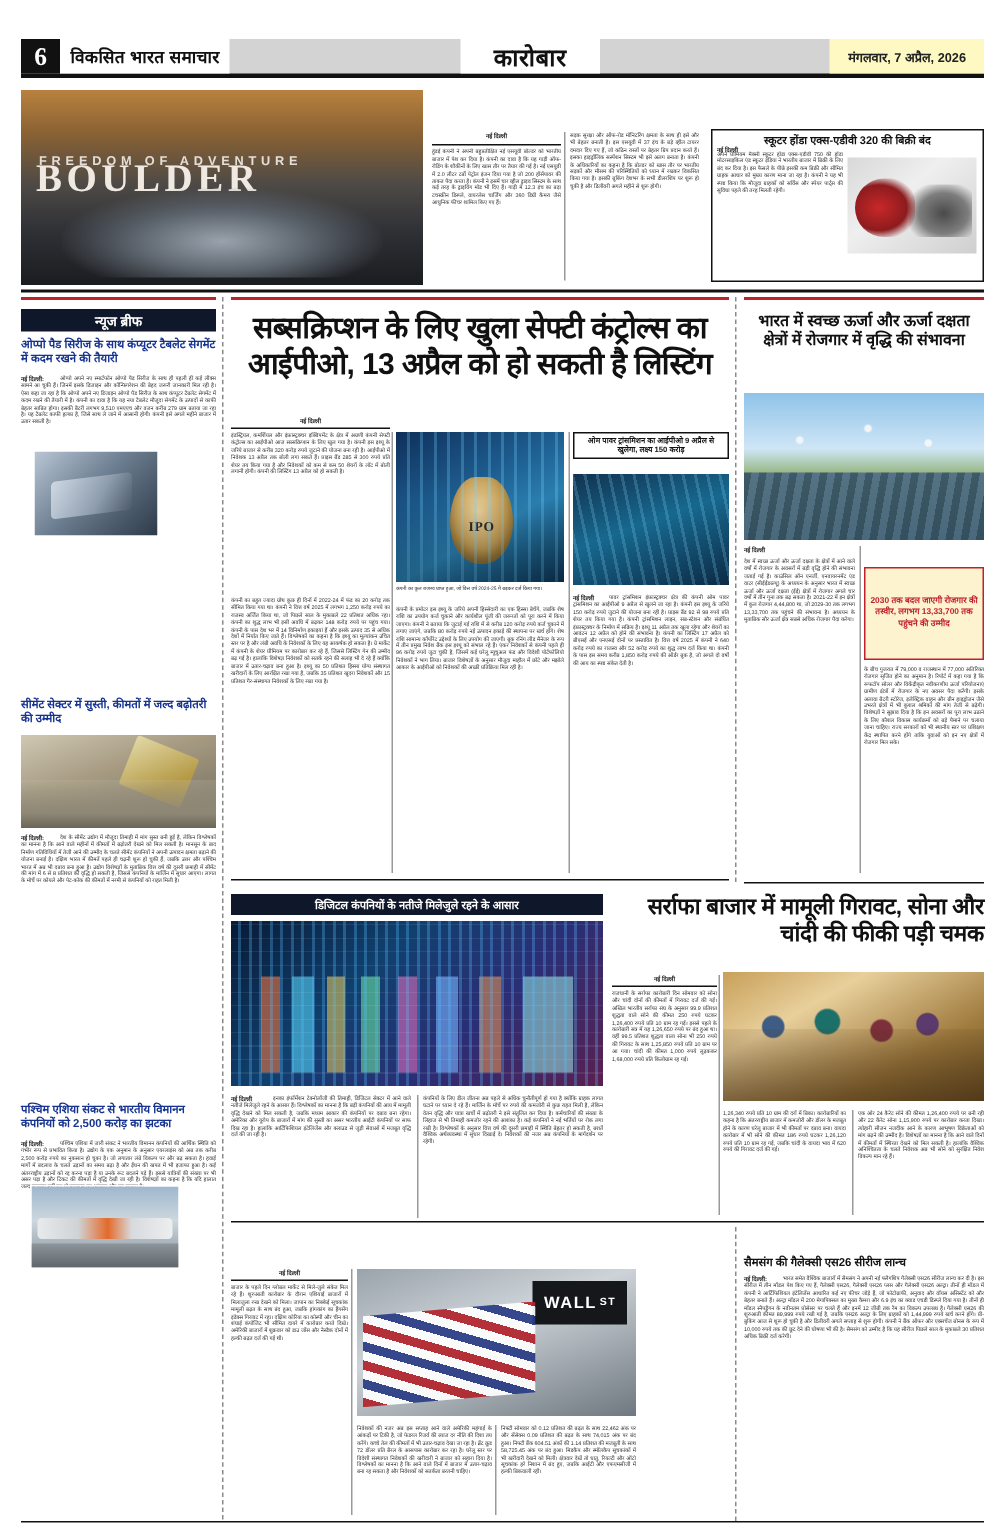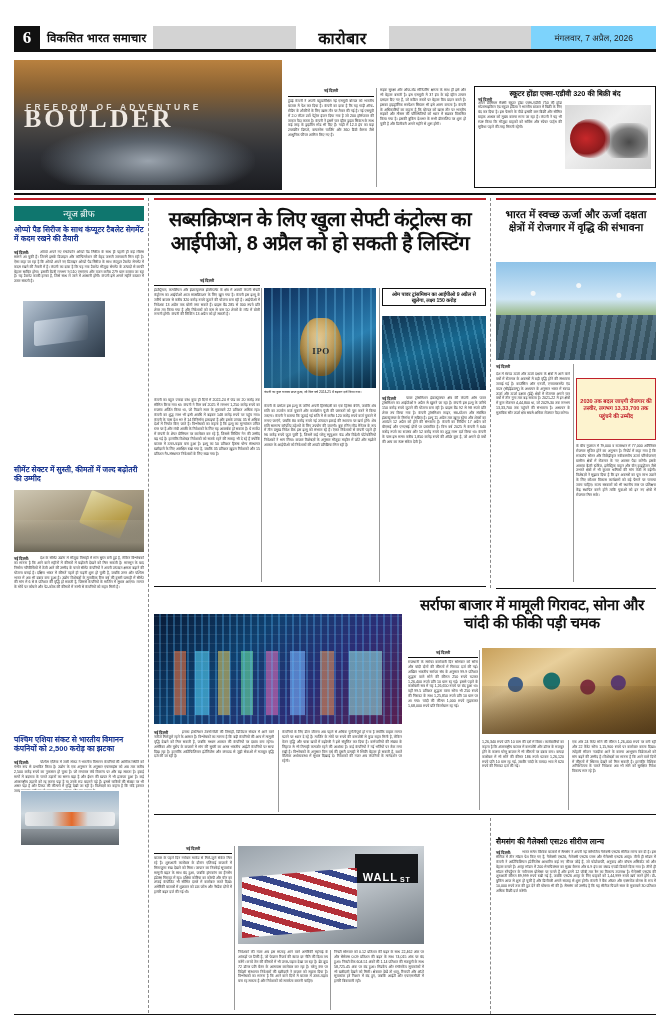--- a/index.html
+++ b/index.html
@@ -27,22 +27,22 @@
     background: #fff; padding: 0 7px; display: flex; align-items: center;
     font-size: 11.5px; font-weight: bold; color: #111; letter-spacing: .2px;
   }
   .mast-spacer { flex: 1; }
   .sectionbox {
     background:#fff; padding: 0 22px; display:flex; align-items:center;
     font-size: 16px; font-weight: bold; color:#111;
     font-family: "Liberation Serif", serif; letter-spacing: .4px;
   }
   .datebox {
-    background:#7dd3fc; padding: 0 23px; display:flex; align-items:center;
-    font-size: 8.5px; color:#222; font-weight: normal;
+    background:#fef9c3; padding: 0 12px; display:flex; align-items:center;
+    font-size: 8.5px; color:#222; font-weight: bold;
   }
 
   
   .hl { font-weight: bold; color:#111; line-height: 1.18; }
   .body-txt {
     font-size: 3.6px; line-height: 1.36; color: #2a2a2a; text-align: justify;
     overflow: hidden; word-break: break-word;
   }
   .rule { background:#111; }
   .redrule { background:#c0202a; }
@@ -188,28 +188,28 @@
   .wall-photo::after{
     content:""; position:absolute; left:2%; bottom:6%; width:62%; height:72%;
     background:
       repeating-linear-gradient(16deg,
         #b3232c 0 6px, #ffffff 6px 12px, #2a3b85 12px 18px, #ffffff 18px 24px);
     opacity:.92; clip-path: polygon(0 14%, 100% 0, 100% 86%, 0 100%);
   }
   .wall-sign{
     position:absolute; right:3%; top:8%; width:34%; height:30%;
     background:#15171a; color:#fff; font-weight:bold; font-size:11px;
-    display:flex; align-items:flex-end; justify-content:center; letter-spacing:1px;
+    display:flex; align-items:center; justify-content:center; letter-spacing:1px;
     font-family:"Liberation Sans", sans-serif;
   }
   .wall-sign small{ font-size:7px; margin-left:2px; }
 
   
   .redbanner{
-    background:#0f766e; color:#fff; font-weight:normal; text-align:right;
+    background:#0f172a; color:#fff; font-weight:bold; text-align:right;
     display:flex; align-items:center; justify-content:center;
   }
   .yellowbox{
     background:#fdf3cf; border:1.5px solid #c0202a; color:#c0202a;
     font-weight:bold; text-align:center; display:flex; align-items:center;
     justify-content:center; line-height:1.35; padding:3px;
   }
   .byline{ font-size:4px; font-weight:bold; color:#111; text-align:center; }
 
   .cap-rule { height:1px; background:#111; }
@@ -264,21 +264,21 @@
   <div class="body-txt" style="position:absolute; left:14px; top:556px; width:130px; height:170px; text-indent:26px;">देश के सीमेंट उद्योग में मौजूदा तिमाही में मांग सुस्त बनी हुई है, लेकिन विश्लेषकों का मानना है कि आने वाले महीनों में कीमतों में बढ़ोतरी देखने को मिल सकती है। मानसून के बाद निर्माण गतिविधियों में तेजी आने की उम्मीद के चलते सीमेंट कंपनियों ने अपनी उत्पादन क्षमता बढ़ाने की योजना बनाई है। दक्षिण भारत में कीमतें पहले ही चढ़नी शुरू हो चुकी हैं, जबकि उत्तर और पश्चिम भारत में अब भी दबाव बना हुआ है। उद्योग विशेषज्ञों के मुताबिक वित्त वर्ष की दूसरी छमाही में सीमेंट की मांग में 6 से 8 प्रतिशत की वृद्धि हो सकती है, जिससे कंपनियों के मार्जिन में सुधार आएगा। लागत के मोर्चे पर कोयले और पेट-कोक की कीमतों में नरमी से कंपनियों को राहत मिली है।</div>
 
   <div class="hl" style="position:absolute; left:14px; top:736px; width:130px; font-size:7.6px; color:#16338f;">पश्चिम एशिया संकट से भारतीय विमानन कंपनियों को 2,500 करोड़ का झटका</div>
   <div class="byline" style="position:absolute; left:14px; top:760px; width:26px; text-align:left;">नई दिल्ली:</div>
   <div class="body-txt" style="position:absolute; left:14px; top:760px; width:130px; height:250px; text-indent:26px;">पश्चिम एशिया में जारी संकट ने भारतीय विमानन कंपनियों की आर्थिक स्थिति को गंभीर रूप से प्रभावित किया है। उद्योग के एक अनुमान के अनुसार एयरलाइंस को अब तक करीब 2,500 करोड़ रुपये का नुकसान हो चुका है। जो लगातार लंबे विकल्प पर और बढ़ सकता है। हवाई मार्गों में बदलाव के चलते उड़ानों का समय बढ़ा है और ईंधन की खपत में भी इजाफा हुआ है। कई अंतरराष्ट्रीय उड़ानों को रद्द करना पड़ा है या उनके रूट बदलने पड़े हैं। इससे यात्रियों की संख्या पर भी असर पड़ा है और टिकट की कीमतों में वृद्धि देखी जा रही है। विशेषज्ञों का कहना है कि यदि हालात जल्द सामान्य नहीं हुए तो नुकसान का आंकड़ा और बढ़ सकता है।</div>
   <div class="photo plane-photo" style="left:20px; top:790px; width:100px; height:56px; border:1px solid #fff;"></div>
 
   <div class="dash-rule" style="left:148px; top:198px; height:815px;"></div>
 
   <div class="redrule" style="position:absolute; left:154px; top:198px; width:332px; height:2px;"></div>
-  <div class="hl" style="position:absolute; left:154px; top:208px; width:332px; font-size:20px; text-align:center; letter-spacing:-.4px;">सब्सक्रिप्शन के लिए खुला सेफ्टी कंट्रोल्स का आईपीओ, 8 अप्रैल को हो सकती है लिस्टिंग</div>
+  <div class="hl" style="position:absolute; left:154px; top:208px; width:332px; font-size:20px; text-align:center; letter-spacing:-.4px;">सब्सक्रिप्शन के लिए खुला सेफ्टी कंट्रोल्स का आईपीओ, 13 अप्रैल को हो सकती है लिस्टिंग</div>
 
   <div class="byline" style="position:absolute; left:154px; top:278px; width:106px;">नई दिल्ली</div>
   <div class="cap-rule" style="position:absolute; left:154px; top:285px; width:106px;"></div>
   <div class="body-txt" style="position:absolute; left:154px; top:288px; width:106px; height:104px;">इंडस्ट्रियल, कमर्शियल और इंफ्रास्ट्रक्चर इक्विपमेंट के क्षेत्र में अग्रणी कंपनी सेफ्टी कंट्रोल्स का आईपीओ आज सब्सक्रिप्शन के लिए खुल गया है। कंपनी इस इश्यू के जरिये बाजार से करीब 320 करोड़ रुपये जुटाने की योजना बना रही है। आईपीओ में निवेशक 13 अप्रैल तक बोली लगा सकते हैं। प्राइस बैंड 285 से 300 रुपये प्रति शेयर तय किया गया है और निवेशकों को कम से कम 50 शेयरों के लॉट में बोली लगानी होगी। कंपनी की लिस्टिंग 13 अप्रैल को हो सकती है।</div>
 
   <div class="photo ipo-art" style="left:264px; top:288px; width:112px; height:100px;">
     <div class="ipo-bag">
       <span>IPO</span>
     </div>
   </div>
@@ -306,27 +306,28 @@
 
   <div class="byline" style="position:absolute; left:496px; top:364px; width:74px; text-align:left;">नई दिल्ली</div>
   <div class="body-txt" style="position:absolute; left:496px; top:372px; width:74px; height:210px;">देश में स्वच्छ ऊर्जा और ऊर्जा दक्षता के क्षेत्रों में आने वाले वर्षों में रोजगार के अवसरों में बड़ी वृद्धि होने की संभावना जताई गई है। काउंसिल ऑन एनर्जी, एनवायरनमेंट एंड वाटर (सीईईडब्ल्यू) के अध्ययन के अनुसार भारत में स्वच्छ ऊर्जा और ऊर्जा दक्षता (ईई) क्षेत्रों में रोजगार अगले चार वर्षों में तीन गुना तक बढ़ सकता है। 2021-22 में इन क्षेत्रों में कुल रोजगार 4,44,800 था, जो 2029-30 तक लगभग 13,33,700 तक पहुंचने की संभावना है। अध्ययन के मुताबिक सौर ऊर्जा क्षेत्र सबसे अधिक रोजगार पैदा करेगा।</div>
 
   <div class="yellowbox" style="position:absolute; left:576px; top:378px; width:80px; height:62px; font-size:5.6px;">2030 तक बदल जाएगी रोजगार की तस्वीर, लगभग 13,33,700 तक पहुंचने की उम्मीद</div>
   <div class="body-txt" style="position:absolute; left:576px; top:444px; width:80px; height:138px;">के बीच गुजरात में 79,000 व राजस्थान में 77,000 अतिरिक्त रोजगार सृजित होने का अनुमान है। रिपोर्ट में कहा गया है कि रूफटॉप सोलर और विकेंद्रीकृत नवीकरणीय ऊर्जा परियोजनाएं ग्रामीण क्षेत्रों में रोजगार के नए अवसर पैदा करेंगी। इसके अलावा बैटरी स्टोरेज, इलेक्ट्रिक वाहन और ग्रीन हाइड्रोजन जैसे उभरते क्षेत्रों में भी कुशल श्रमिकों की मांग तेजी से बढ़ेगी। विशेषज्ञों ने सुझाव दिया है कि इन अवसरों का पूरा लाभ उठाने के लिए कौशल विकास कार्यक्रमों को बड़े पैमाने पर चलाया जाना चाहिए। राज्य सरकारों को भी स्थानीय स्तर पर प्रशिक्षण केंद्र स्थापित करने होंगे ताकि युवाओं को इन नए क्षेत्रों में रोजगार मिल सके।</div>
   <div class="col-rule" style="left:573px; top:364px; height:218px;"></div>
 
   <div class="rule" style="position:absolute; left:496px; top:588px; width:160px; height:1px;"></div>
 
+  <div class="redbanner" style="position:absolute; left:154px; top:596px; width:248px; height:14px; font-size:7.4px;">डिजिटल कंपनियों के नतीजे मिलेजुले रहने के आसार</div>
   <div class="photo digital-art" style="left:154px; top:614px; width:248px; height:110px;"></div>
   <div class="byline" style="position:absolute; left:154px; top:730px; width:28px; text-align:left;">नई दिल्ली</div>
   <div class="body-txt" style="position:absolute; left:154px; top:730px; width:120px; height:82px; text-indent:28px;">इनका इंफॉर्मेशन टेक्नोलॉजी की तिमाही, डिजिटल सेक्टर में आने वाले नतीजे मिलेजुले रहने के आसार हैं। विश्लेषकों का मानना है कि बड़ी कंपनियों की आय में मामूली वृद्धि देखने को मिल सकती है, जबकि मध्यम आकार की कंपनियों पर दबाव बना रहेगा। अमेरिका और यूरोप के बाजारों में मांग की सुस्ती का असर भारतीय आईटी कंपनियों पर साफ दिख रहा है। हालांकि आर्टिफिशियल इंटेलिजेंस और क्लाउड से जुड़ी सेवाओं में मजबूत वृद्धि दर्ज की जा रही है।</div>
   <div class="body-txt" style="position:absolute; left:282px; top:730px; width:120px; height:82px;">कंपनियों के लिए डील जीतना अब पहले से अधिक चुनौतीपूर्ण हो गया है क्योंकि ग्राहक लागत घटाने पर ध्यान दे रहे हैं। मार्जिन के मोर्चे पर रुपये की कमजोरी से कुछ राहत मिली है, लेकिन वेतन वृद्धि और यात्रा खर्चों में बढ़ोतरी ने इसे संतुलित कर दिया है। कर्मचारियों की संख्या के लिहाज से भी तिमाही कमजोर रहने की आशंका है। कई कंपनियों ने नई भर्तियों पर रोक लगा रखी है। विश्लेषकों के अनुसार वित्त वर्ष की दूसरी छमाही में स्थिति बेहतर हो सकती है, बशर्ते वैश्विक अर्थव्यवस्था में सुधार दिखाई दे। निवेशकों की नजर अब कंपनियों के मार्गदर्शन पर रहेगी।</div>
   <div class="col-rule" style="left:278px; top:730px; height:82px;"></div>
 
-  <div class="hl" style="position:absolute; left:408px; top:596px; width:248px; font-size:15px; text-align:center; letter-spacing:-.2px;">सर्राफा बाजार में मामूली गिरावट, सोना और चांदी की फीकी पड़ी चमक</div>
+  <div class="hl" style="position:absolute; left:408px; top:596px; width:248px; font-size:15px; text-align:right; letter-spacing:-.2px;">सर्राफा बाजार में मामूली गिरावट, सोना और चांदी की फीकी पड़ी चमक</div>
   <div class="photo jewel-photo" style="left:482px; top:648px; width:174px; height:86px;"></div>
 
   <div class="byline" style="position:absolute; left:408px; top:650px; width:70px;">नई दिल्ली</div>
   <div class="cap-rule" style="position:absolute; left:408px; top:657px; width:70px;"></div>
   <div class="body-txt" style="position:absolute; left:408px; top:660px; width:70px; height:150px;">राजधानी के सर्राफा कारोबारी दिन सोमवार को सोना और चांदी दोनों की कीमतों में गिरावट दर्ज की गई। अखिल भारतीय सर्राफा संघ के अनुसार 99.9 प्रतिशत शुद्धता वाले सोने की कीमत 250 रुपये घटकर 1,26,400 रुपये प्रति 10 ग्राम रह गई। इससे पहले के कारोबारी सत्र में यह 1,26,650 रुपये पर बंद हुआ था। वहीं 99.5 प्रतिशत शुद्धता वाला सोना भी 250 रुपये की गिरावट के साथ 1,25,850 रुपये प्रति 10 ग्राम पर आ गया। चांदी की कीमत 1,000 रुपये लुढ़ककर 1,68,000 रुपये प्रति किलोग्राम रह गई।</div>
   <div class="body-txt" style="position:absolute; left:482px; top:740px; width:82px; height:70px;">1,26,340 रुपये प्रति 10 ग्राम की दरों में बिका। कारोबारियों का कहना है कि अंतरराष्ट्रीय बाजार में कमजोरी और डॉलर के मजबूत होने के कारण घरेलू बाजार में भी कीमतों पर दबाव बना। वायदा कारोबार में भी सोने की कीमत 186 रुपये घटकर 1,26,120 रुपये प्रति 10 ग्राम रह गई, जबकि चांदी के वायदा भाव में 620 रुपये की गिरावट दर्ज की गई।</div>
   <div class="body-txt" style="position:absolute; left:572px; top:740px; width:84px; height:70px;">एक ओर 24 कैरेट सोने की कीमत 1,26,400 रुपये पर बनी रही और 22 कैरेट सोना 1,15,900 रुपये पर कारोबार करता दिखा। त्योहारी सीजन नजदीक आने के कारण आभूषण विक्रेताओं को मांग बढ़ने की उम्मीद है। विशेषज्ञों का मानना है कि आने वाले दिनों में कीमतों में स्थिरता देखने को मिल सकती है। हालांकि वैश्विक अनिश्चितता के चलते निवेशक अब भी सोने को सुरक्षित निवेश विकल्प मान रहे हैं।</div>
   <div class="col-rule" style="left:479px; top:650px; height:160px;"></div>
   <div class="col-rule" style="left:568px; top:740px; height:70px;"></div>
 

